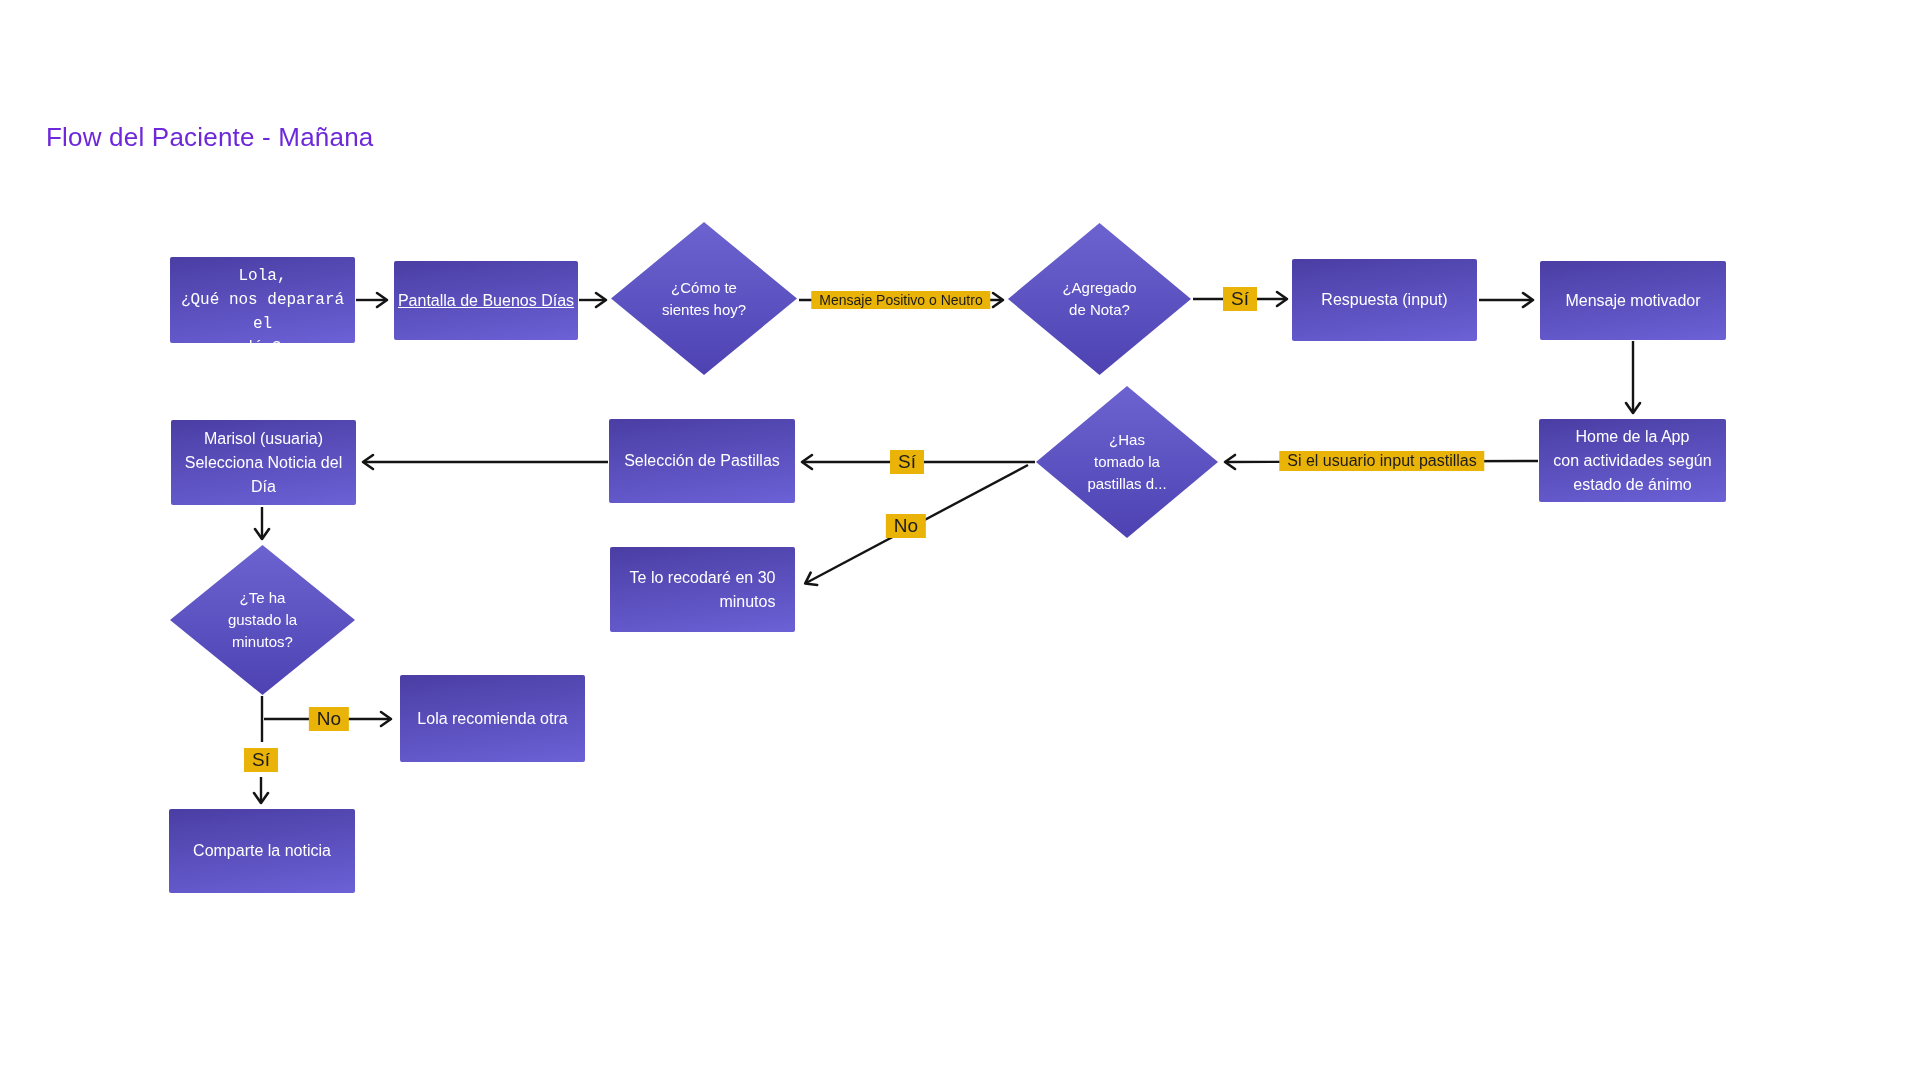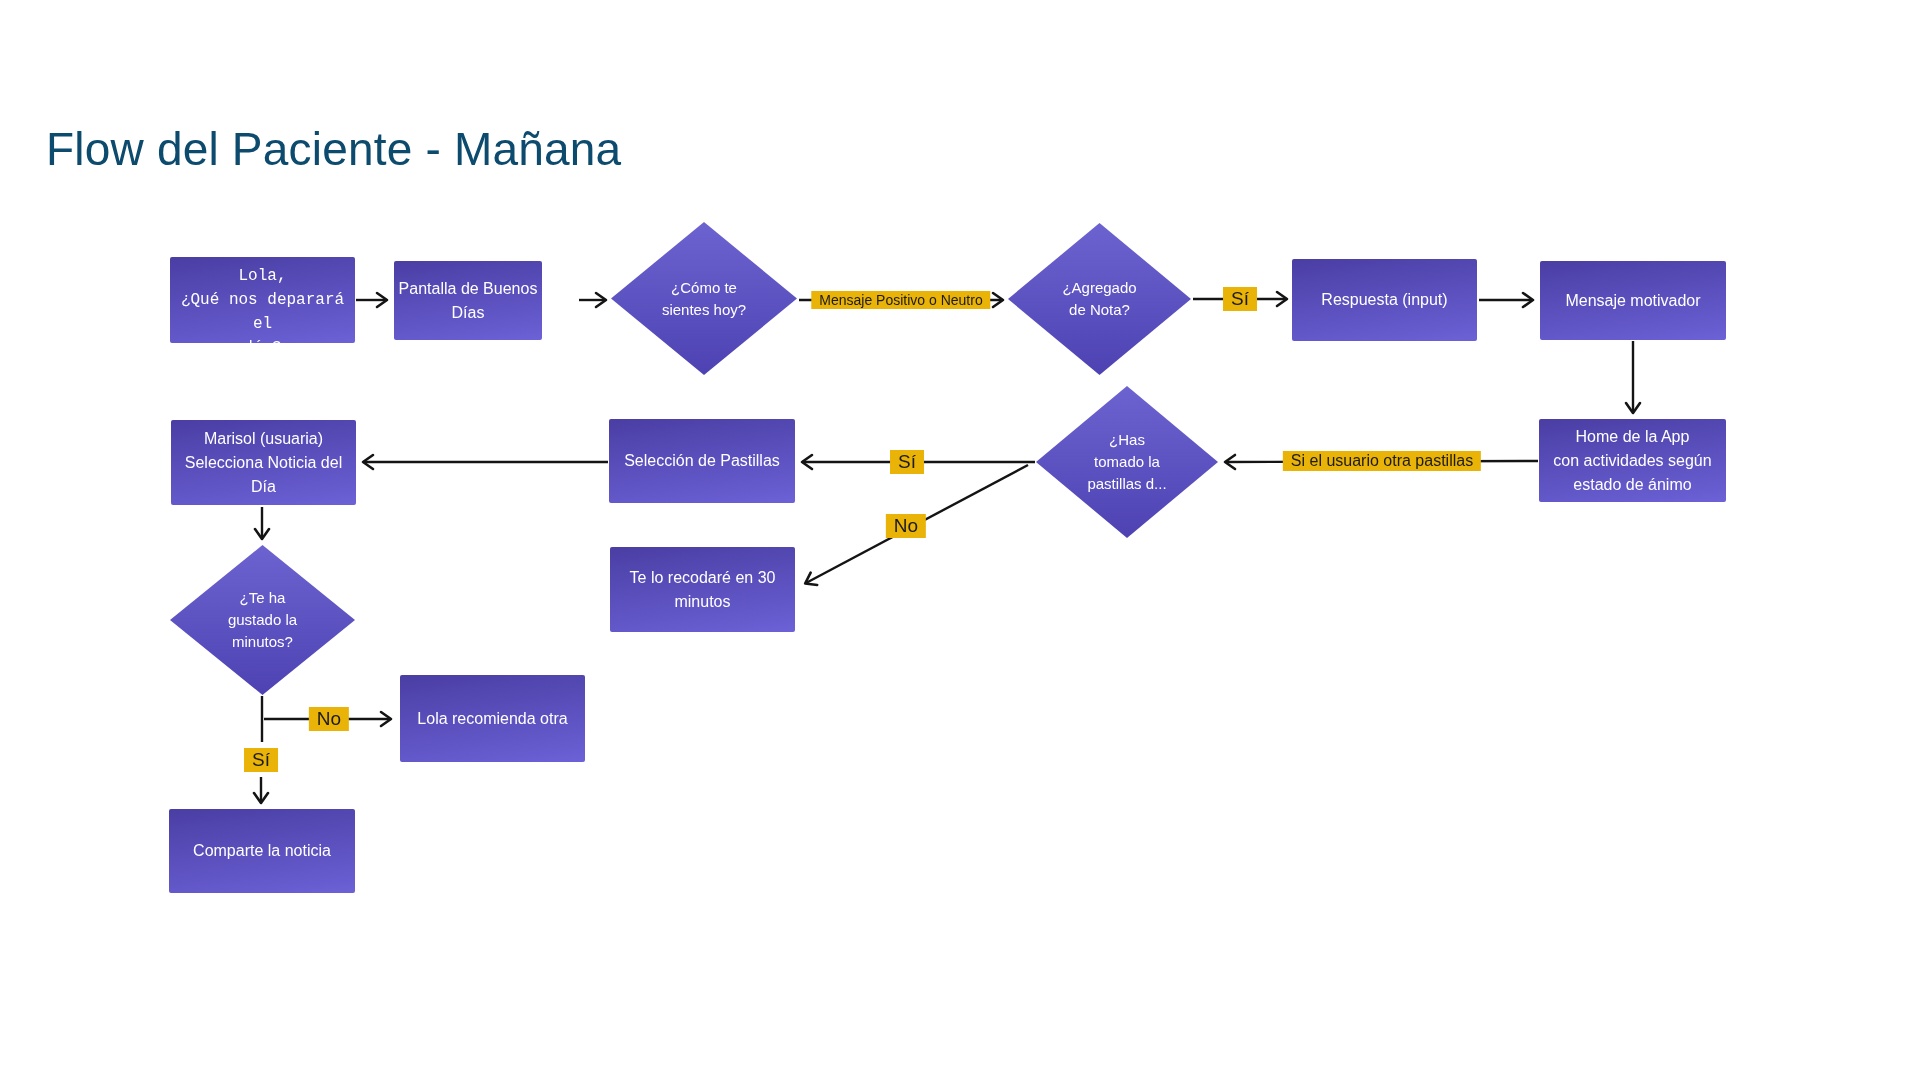--- a/index.html
+++ b/index.html
@@ -2,21 +2,21 @@
 <html><head>
 <meta charset="utf-8">
 <style>
   html,body{margin:0;padding:0;background:#ffffff;}
   .canvas{
     position:relative;width:1920px;height:1080px;background:#ffffff;overflow:hidden;
     font-family:"Liberation Sans","DejaVu Sans",sans-serif;
   }
   .title{
     position:absolute;left:46px;top:122px;
-    font-size:46px;font-weight:500;color:#0c4a6e;letter-spacing:.2px;white-space:nowrap;
+    font-size:26px;font-weight:500;color:#6d28d9;letter-spacing:.2px;white-space:nowrap;
   }
   .edges{position:absolute;left:0;top:0;width:1920px;height:1080px;}
   .node{
     position:absolute;display:flex;align-items:center;justify-content:center;
     text-align:center;color:#ffffff;
   }
   .node .node-label{white-space:pre-line;}
   .box{
     background:linear-gradient(172deg,#4A3EA4 0%,#6C61D6 100%);
     border-radius:2px;font-size:16px;line-height:24px;
@@ -63,21 +63,21 @@
       <line x1="264" y1="719" x2="390" y2="719" marker-end="url(#ah)"></line>
       <line x1="261" y1="777" x2="261" y2="802" marker-end="url(#ah)"></line>
     </g>
   </svg>
 
   <div class="node box" style="left:170px;top:257px;width:185px;height:86px;font-family:Liberation Mono, monospace;">
     <span class="node-label">Notificación de Lola,
 ¿Qué nos deparará el
 día?</span>
   </div>
-  <div class="node box" style="left:394px;top:261px;width:148px;height:79px;">
+  <div class="node box" style="left:394px;top:261px;width:184px;height:79px;text-decoration:underline;">
     <span class="node-label">Pantalla de Buenos Días</span>
   </div>
   <div class="node diamond" style="left:611px;top:222px;width:186px;height:153px;">
     <span class="node-label">¿Cómo te
 sientes hoy?</span>
   </div>
   <div class="node diamond" style="left:1008px;top:223px;width:183px;height:152px;">
     <span class="node-label">¿Agregado
 de Nota?</span>
   </div>
@@ -99,38 +99,38 @@
 pastillas d...</span>
   </div>
   <div class="node box" style="left:609px;top:419px;width:186px;height:84px;">
     <span class="node-label">Selección de Pastillas</span>
   </div>
   <div class="node box" style="left:171px;top:420px;width:185px;height:85px;">
     <span class="node-label">Marisol (usuaria)
 Selecciona Noticia del
 Día</span>
   </div>
-  <div class="node box" style="left:610px;top:547px;width:185px;height:85px;">
+  <div class="node box" style="left:610px;top:547px;width:185px;height:85px;text-align:right;">
     <span class="node-label">Te lo recodaré en 30
 minutos</span>
   </div>
 
   <div class="node diamond" style="left:170px;top:545px;width:185px;height:150px;">
     <span class="node-label">¿Te ha
 gustado la
 minutos?</span>
   </div>
   <div class="node box" style="left:400px;top:675px;width:185px;height:87px;">
     <span class="node-label">Lola recomienda otra</span>
   </div>
   <div class="node box" style="left:169px;top:809px;width:186px;height:84px;">
     <span class="node-label">Comparte la noticia</span>
   </div>
 
   <div class="edge-label lbl-sm" style="left:901px;top:300px;">Mensaje Positivo o Neutro</div>
   <div class="edge-label lbl-lg" style="left:1240px;top:299px;">Sí</div>
-  <div class="edge-label lbl-md" style="left:1382px;top:461px;">Si el usuario otra pastillas</div>
+  <div class="edge-label lbl-md" style="left:1382px;top:461px;">Si el usuario input pastillas</div>
   <div class="edge-label lbl-lg" style="left:907px;top:462px;">Sí</div>
   <div class="edge-label lbl-lg" style="left:906px;top:526px;">No</div>
   <div class="edge-label lbl-lg" style="left:329px;top:719px;">No</div>
   <div class="edge-label lbl-lg" style="left:261px;top:760px;">Sí</div>
 
 </div>
 
 </body></html>

